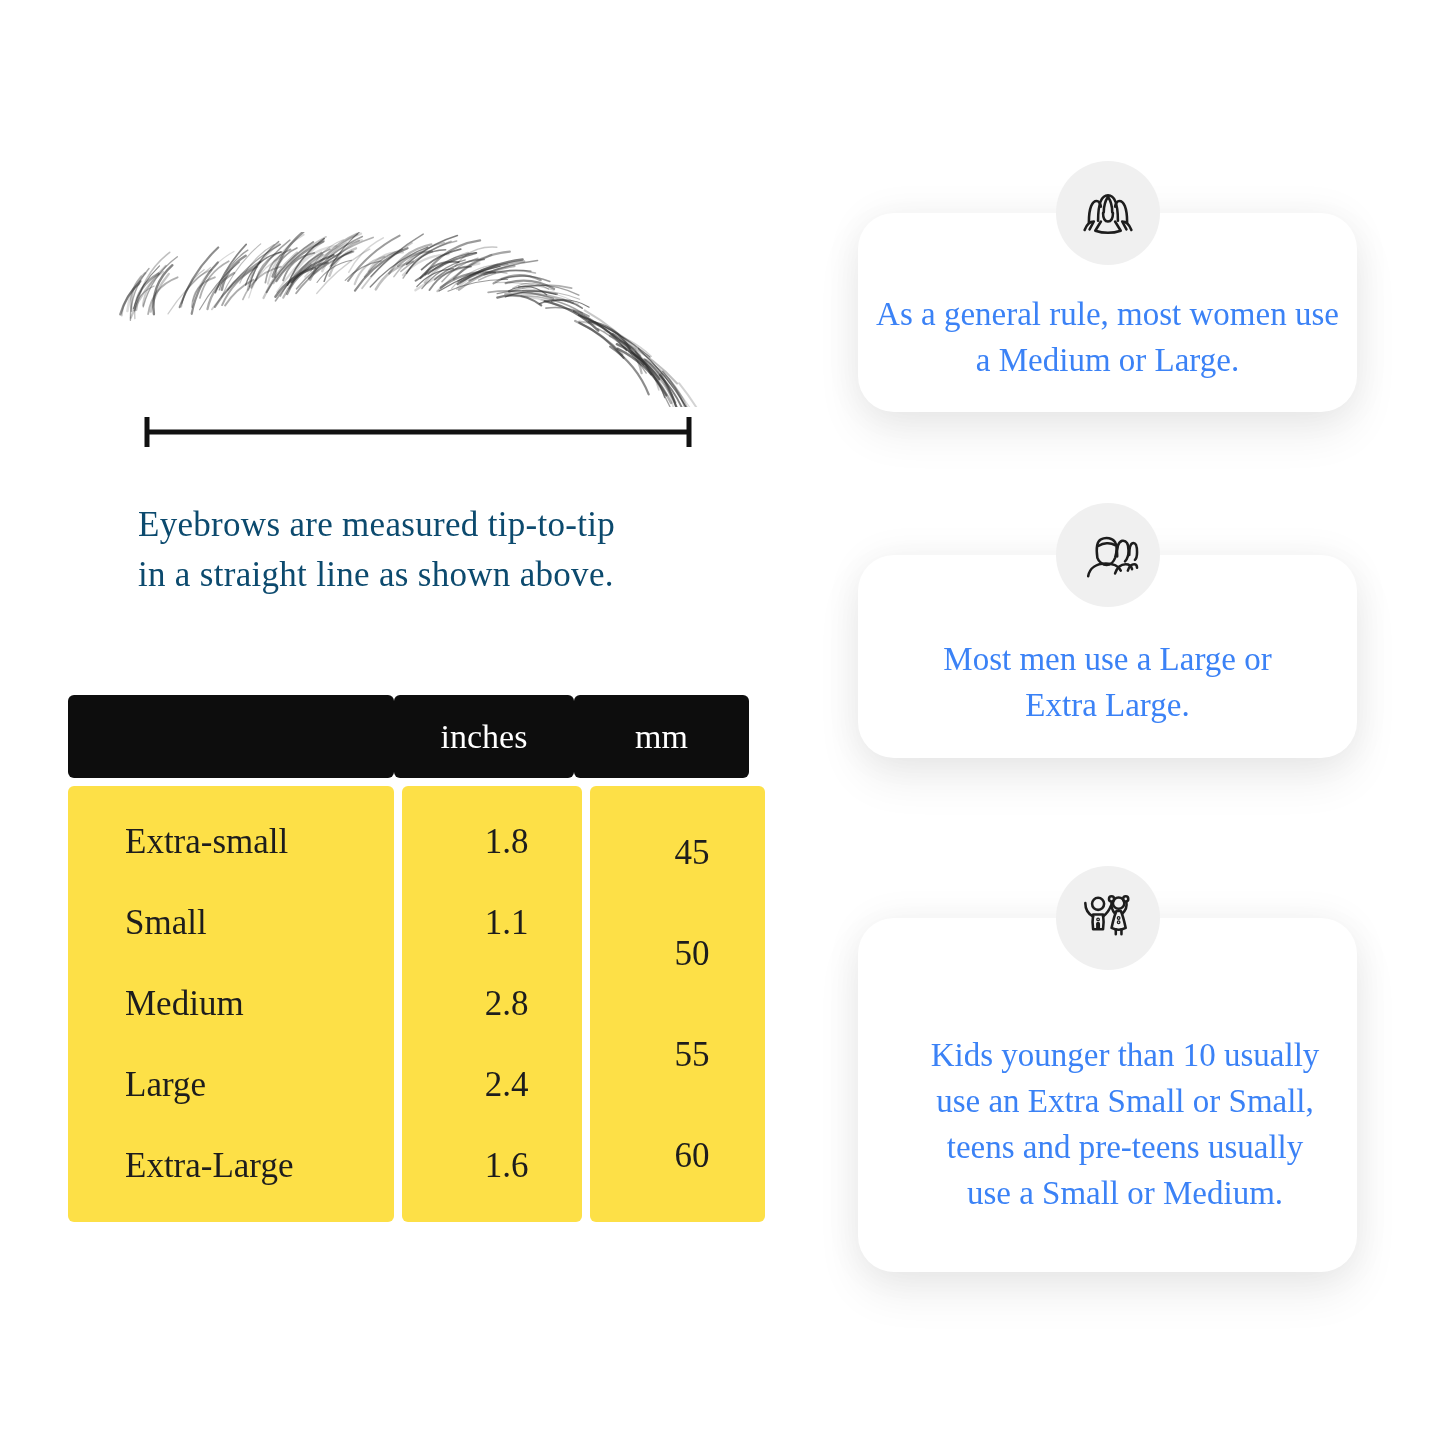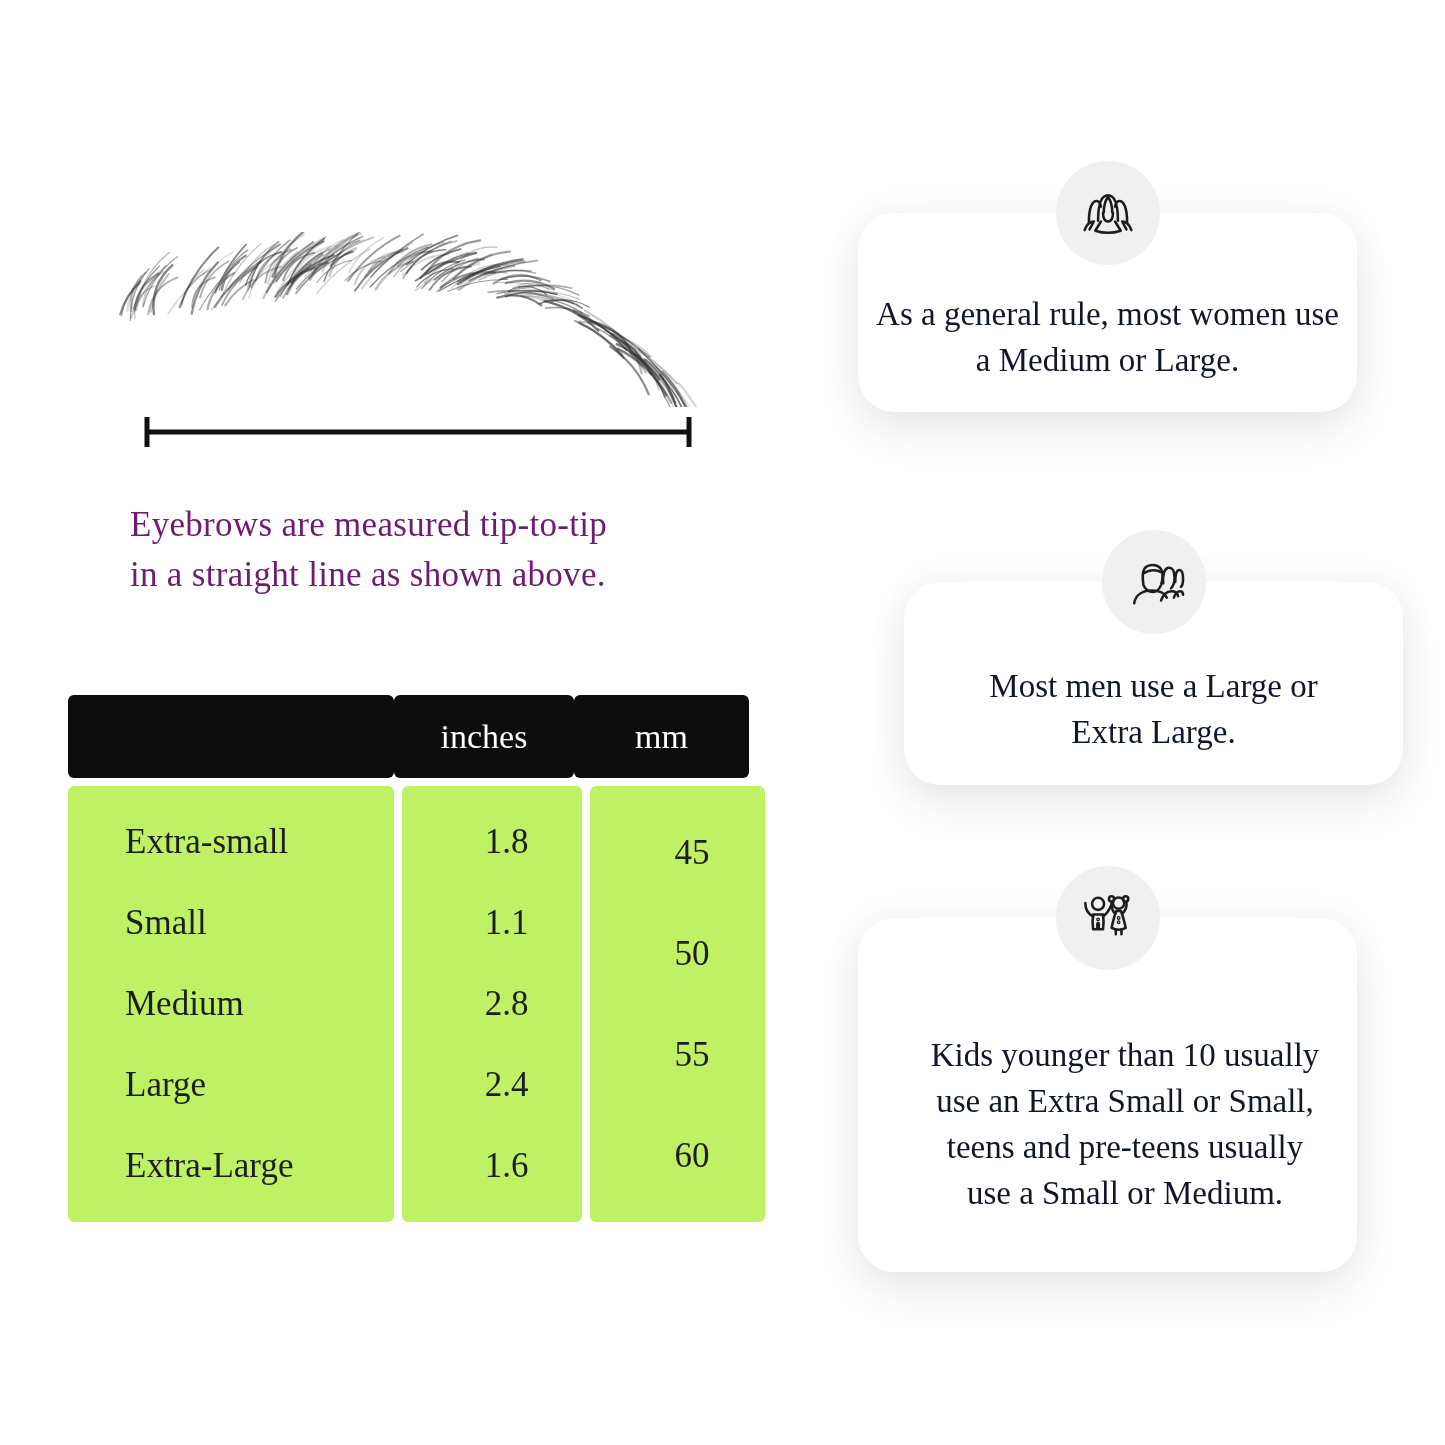--- a/index.html
+++ b/index.html
@@ -5,55 +5,55 @@
   html,body{margin:0;padding:0;background:#ffffff;}
   .canvas{
     position:relative;width:1445px;height:1445px;background:#ffffff;overflow:hidden;
     font-family:"Liberation Serif","DejaVu Serif",serif;color:#1c1c1c;
   }
   
   .brow{position:absolute;left:115px;top:232px;width:590px;height:175px;}
   .measure{position:absolute;left:133px;top:412px;width:570px;height:40px;}
   .measure line{stroke:#111111;stroke-width:5;stroke-linecap:butt;}
   .caption{
-    position:absolute;left:130px;top:500px;width:620px;
-    font-size:35px;line-height:50px;letter-spacing:.3px;color:#701a75;
+    position:absolute;left:138px;top:500px;width:620px;
+    font-size:35px;line-height:50px;letter-spacing:.3px;color:#0c4a6e;
   }
   
   .size-table{position:absolute;left:68px;top:695px;width:697px;}
   .thead{display:grid;grid-template-columns:326px 180px 175px;column-gap:0;}
   .th{
     height:83px;background:#0d0d0d;border-radius:6px;color:#ffffff;
     display:flex;align-items:center;justify-content:center;font-size:34px;
   }
   .tbody{display:grid;grid-template-columns:326px 180px 175px;column-gap:8px;margin-top:8px;}
   .tcol{
-    background:#bef264;border-radius:6px;height:436px;box-sizing:border-box;
+    background:#fde047;border-radius:6px;height:436px;box-sizing:border-box;
     padding:16px 0;display:flex;flex-direction:column;
   }
   .tcell{flex:1;display:flex;align-items:center;font-size:35px;color:#1d1d1d;}
   .tcol.names .tcell{justify-content:flex-start;padding-left:57px;}
   .tcol.nums .tcell{justify-content:center;margin-left:29px;}
   
   .card{
     position:absolute;left:858px;width:499px;background:#ffffff;border-radius:36px;
     box-shadow:0 0 38px rgba(0,0,0,0.055),0 22px 45px rgba(0,0,0,0.07);
     display:flex;align-items:center;justify-content:center;box-sizing:border-box;
   }
   .card1{top:213px;height:199px;padding-top:48px;}
-  .card2{top:582px;height:203px;padding-top:50px;margin-left:46px;}
+  .card2{top:555px;height:203px;padding-top:50px;}
   .card3{top:918px;height:354px;padding-top:58px;padding-left:35px;}
   .icon-circle{
     position:absolute;top:-52px;left:50%;transform:translateX(-50%);
     width:104px;height:104px;border-radius:50%;background:#f0f0f0;
     display:flex;align-items:center;justify-content:center;
   }
   .icon-circle svg{width:68px;height:68px;}
   .icon-stroke{fill:none;stroke:#1d1d1d;stroke-width:3.6;stroke-linecap:round;stroke-linejoin:round;}
-  .card-text{margin:0;text-align:center;font-size:33px;line-height:46px;color:#0f172a;}
+  .card-text{margin:0;text-align:center;font-size:33px;line-height:46px;color:#3b82f6;}
   .card1 .card-text{max-width:470px;}
   .card2 .card-text{max-width:400px;}
   .card3 .card-text{max-width:408px;}
 </style>
 </head>
 <body>
 
 <div class="canvas">
 
   <svg id="brow" class="brow" viewBox="0 0 590 175">

